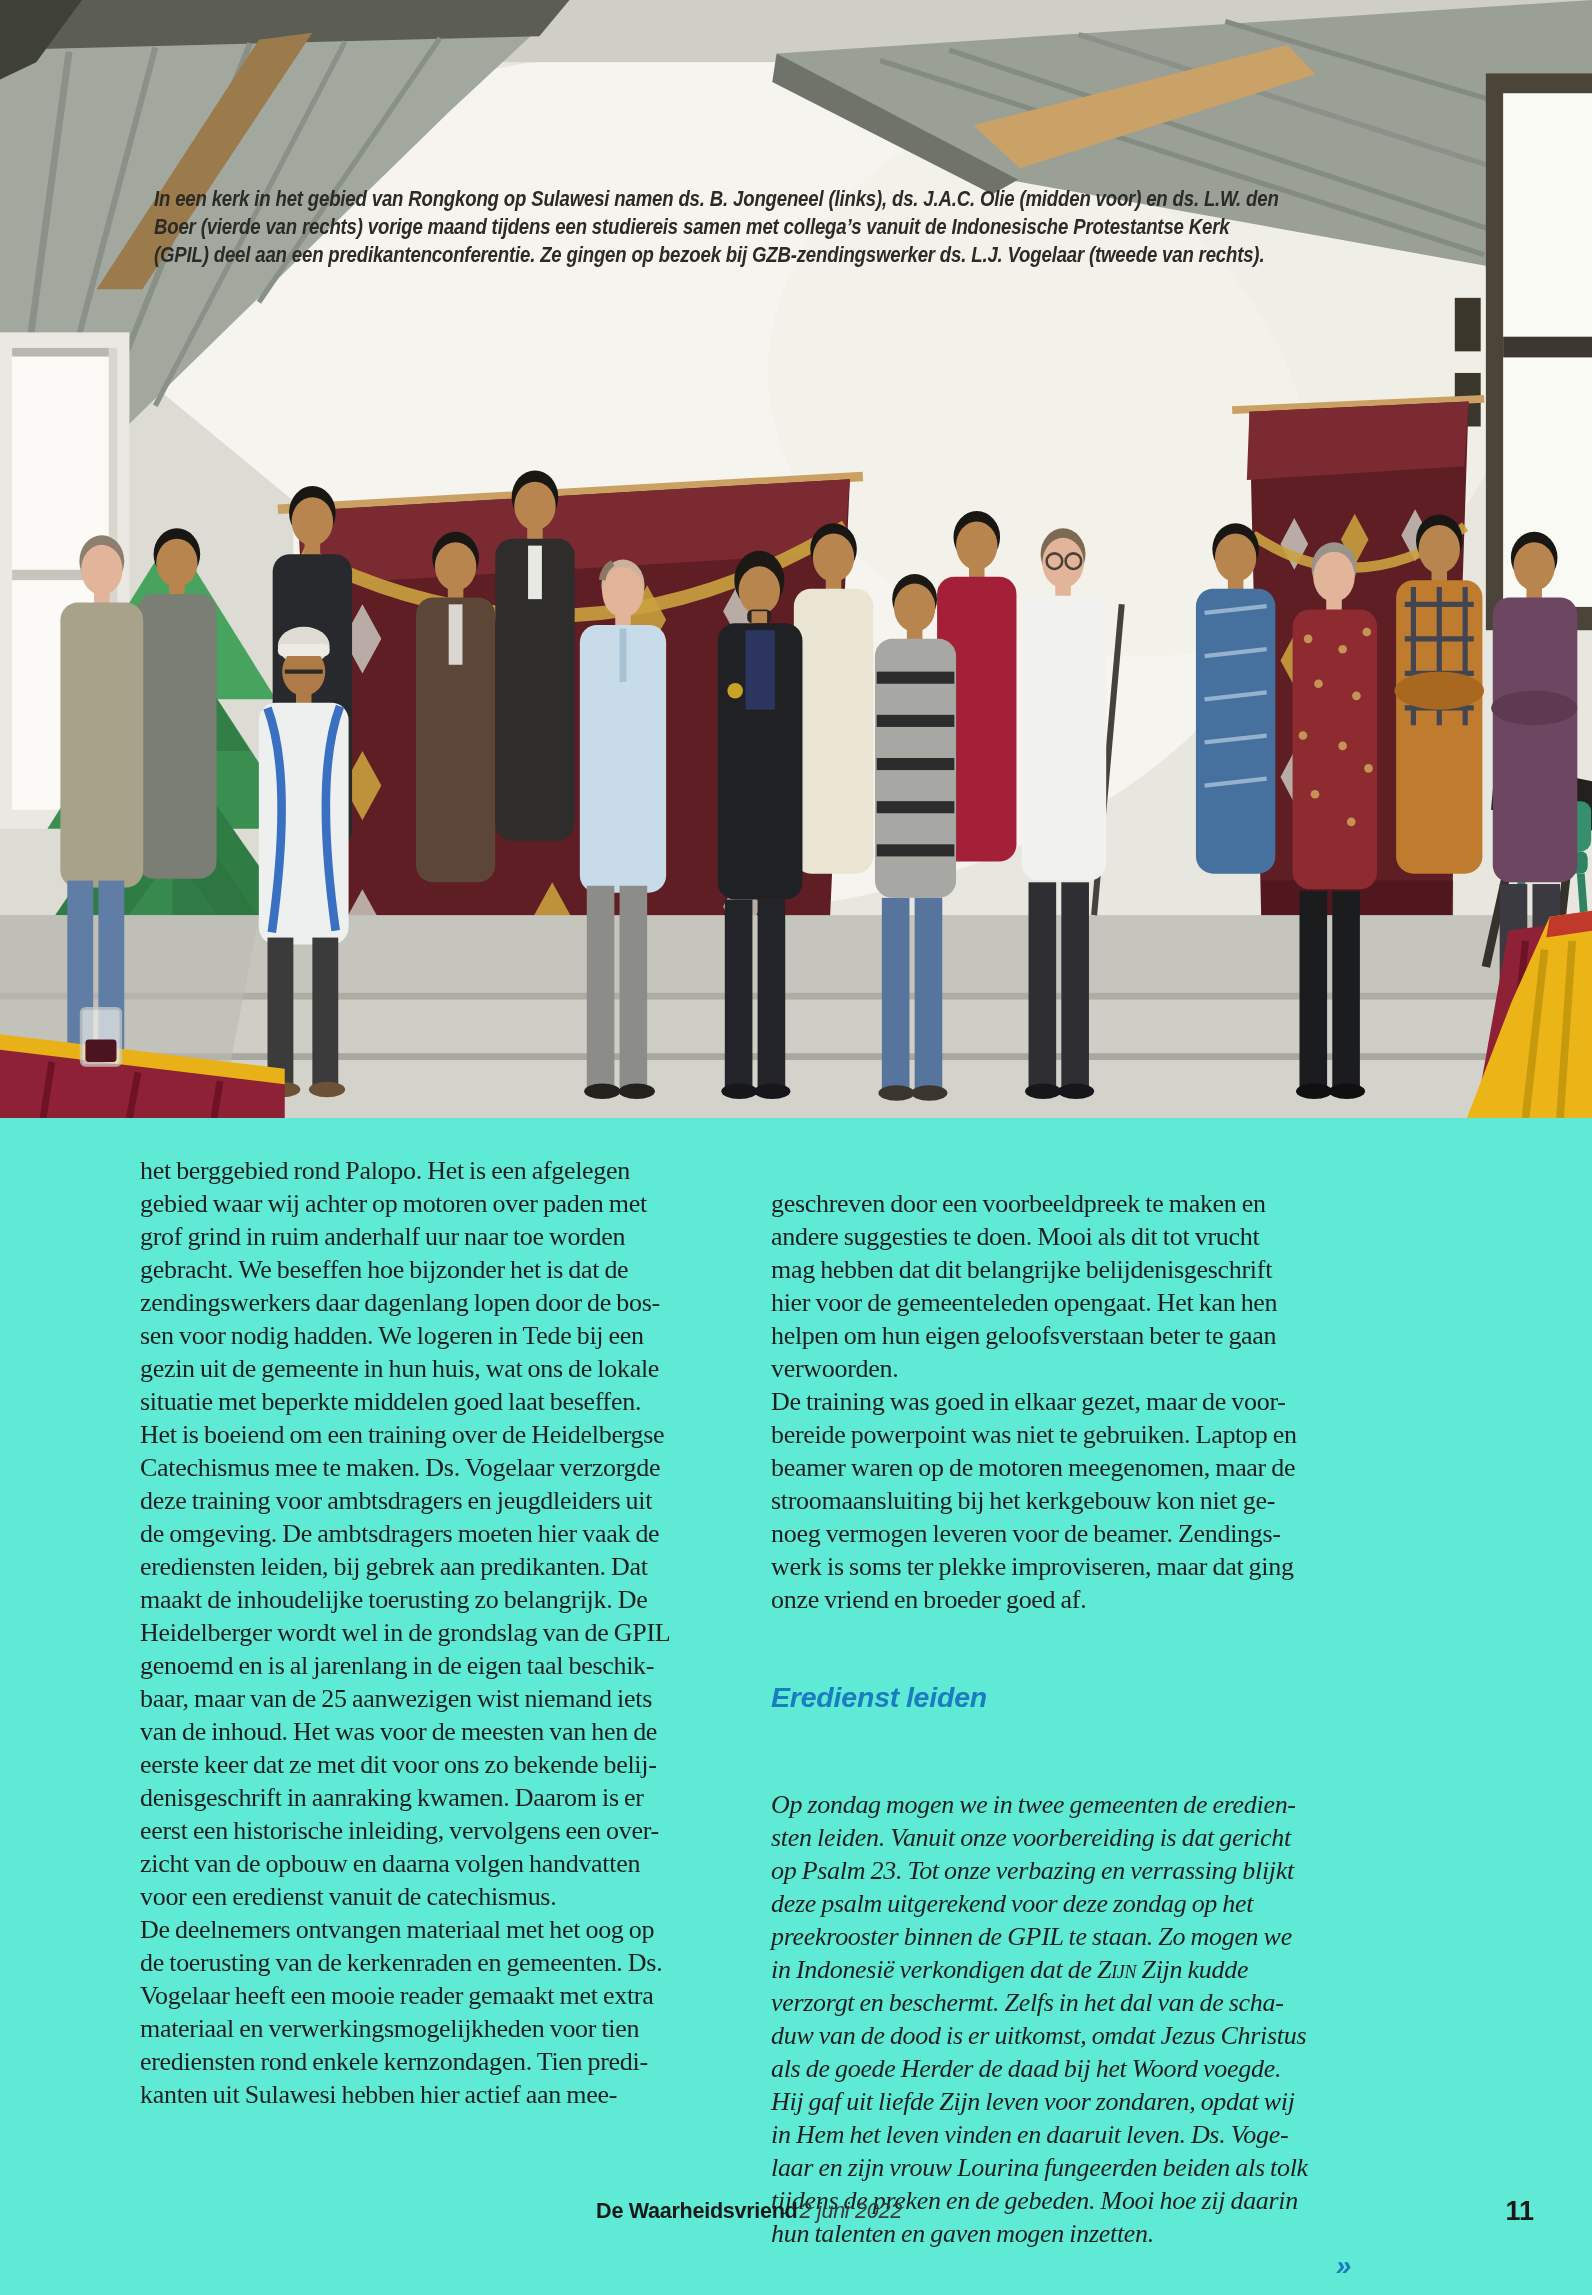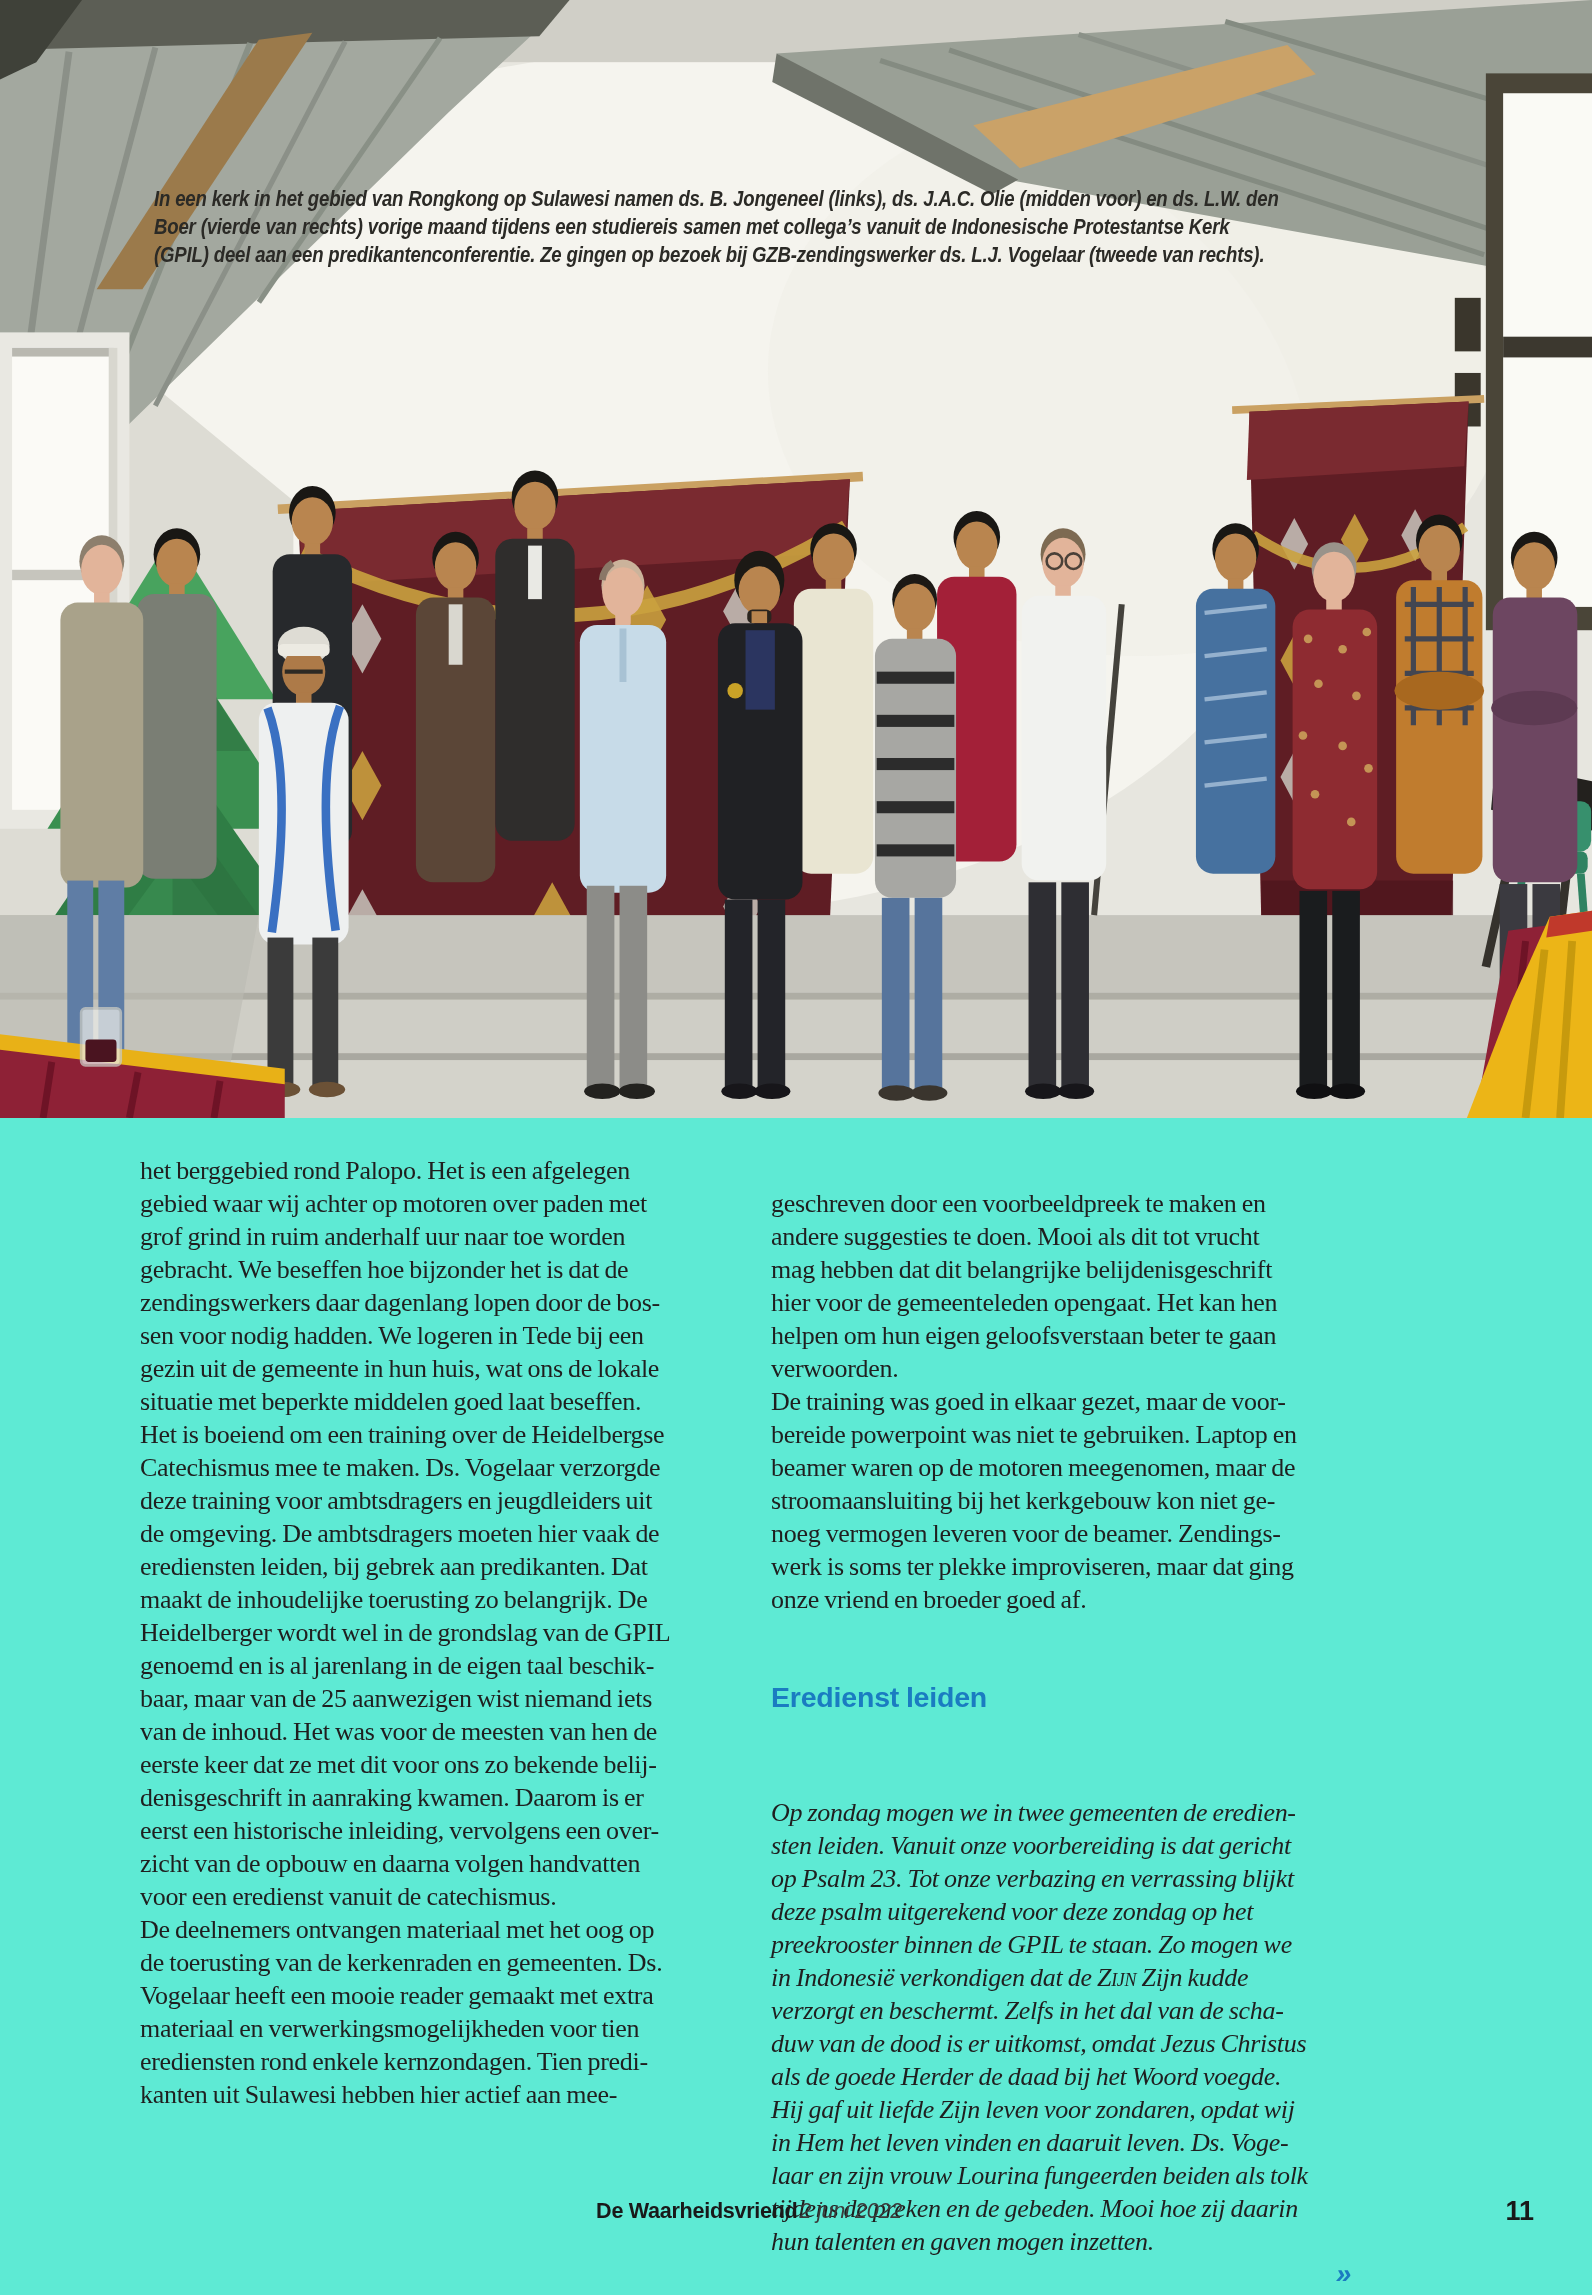--- a/index.html
+++ b/index.html
@@ -22,23 +22,23 @@
   .col{
     position:absolute;top:1154px;width:604px;
     font-size:26px;line-height:33px;
     letter-spacing:-0.3px;word-spacing:-0.9px;
     color:#1f1f1f;white-space:pre-line;
   }
   .col-left{left:140px;}
   .col-right{left:771px;}
   .col .block{white-space:pre-line;}
   .subhead{
-    margin:29px 0 14px 0;
+    margin:29px 0 6px 0;
     font-family:"Liberation Sans",sans-serif;
-    font-weight:bold;
+    font-style:italic;font-weight:bold;
     font-size:28.5px;line-height:38px;letter-spacing:-0.2px;
   }
   .block2wrap{position:relative;font-style:italic;}
   .sc{font-variant:small-caps;}
   .cont{
     position:absolute;right:24px;bottom:3.5px;
     font-family:"Liberation Sans",sans-serif;
     font-weight:bold;font-size:28px;line-height:28px;
   }
   

